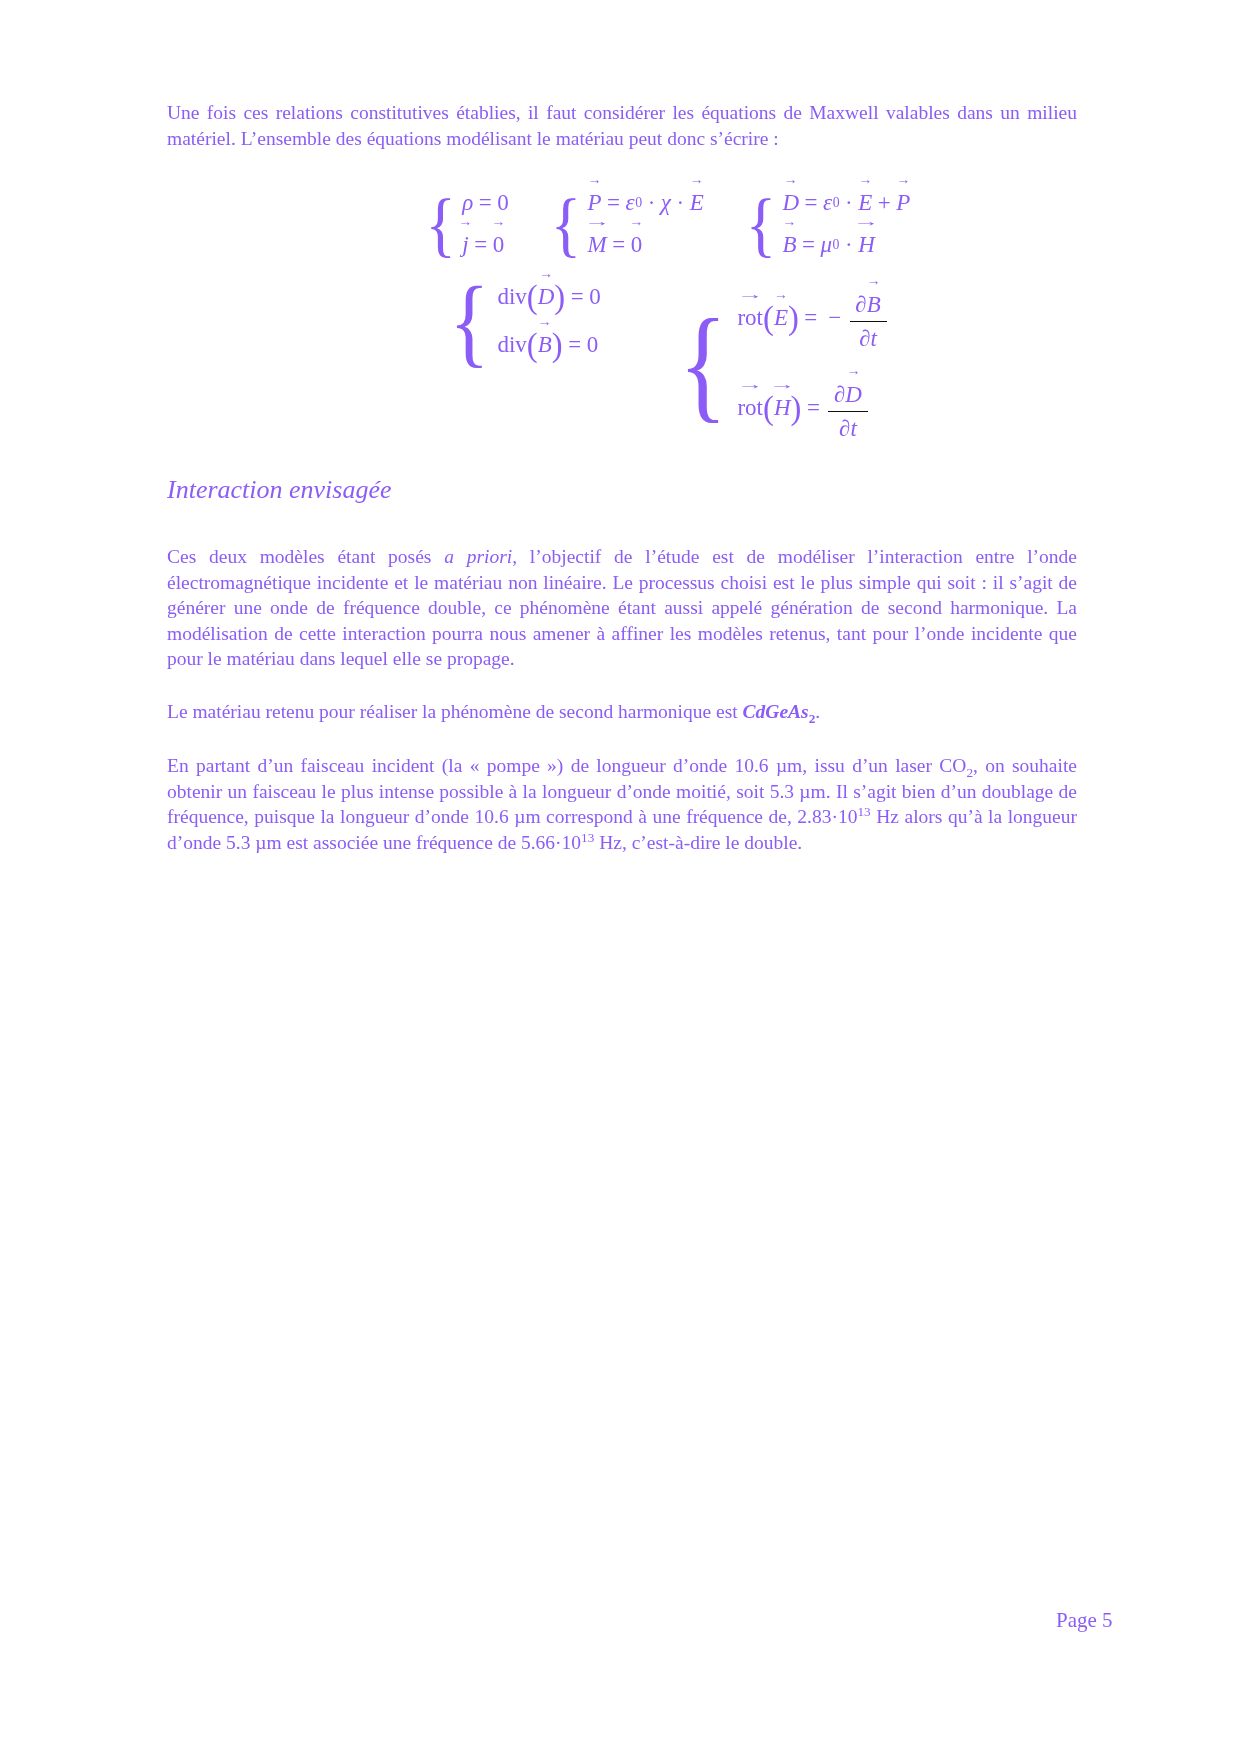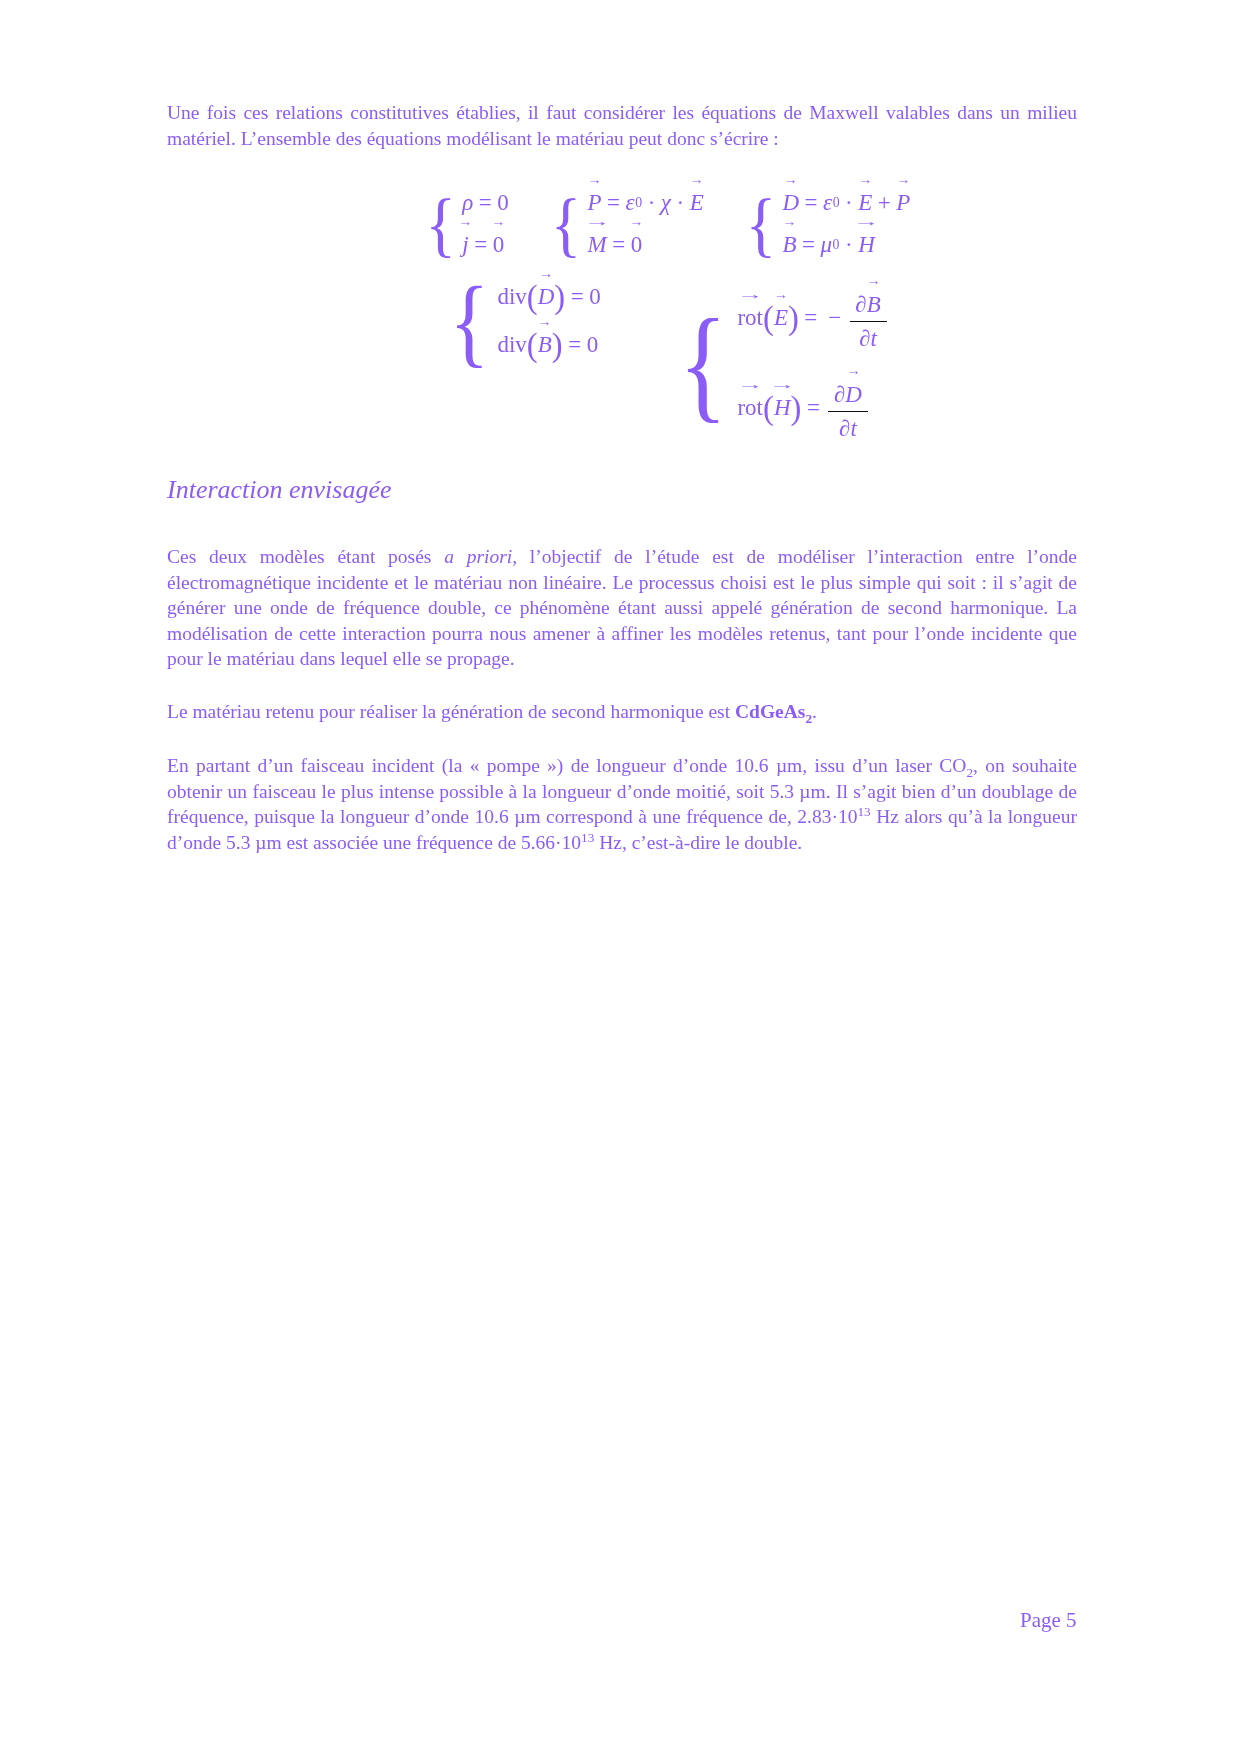--- a/index.html
+++ b/index.html
@@ -79,21 +79,21 @@
     align-items:center;
     vertical-align:middle;
     line-height:1.2;
     margin-left:0.12em;
   }
   .frac .num { border-bottom:1.5px solid #0e0e0e; padding:0.3em 0.25em 0.12em; }
   .frac .den { padding-top:0.10em; }
 
   .footer-page {
     position:absolute;
-    top:1608px; left:1020px;
+    top:1608px; left:1056px;
     font-size:21px;
   }
 </style>
 </head>
 <body>
 
 <div class="page">
 
   <p class="body-text block" style="top:100px;"><span>Une fois ces relations constitutives établies, il faut considérer les équations de Maxwell valables dans un milieu matériel. L’ensemble des équations modélisant le matériau peut donc s’écrire :</span></p>
 
@@ -208,19 +208,19 @@
             </div>
           </div>
         </div>
       </div>
   </div>
 
   <h1 class="section-heading block" style="top:476px;">Interaction envisagée</h1>
 
   <p class="body-text block" style="top:544px;"><span>Ces deux modèles étant posés </span><span style="font-style: italic;">a priori</span><span>, l’objectif de l’étude est de modéliser l’interaction entre l’onde électromagnétique incidente et le matériau non linéaire. Le processus choisi est le plus simple qui soit : il s’agit de générer une onde de fréquence double, ce phénomène étant aussi appelé génération de second harmonique. La modélisation de cette interaction pourra nous amener à affiner les modèles retenus, tant pour l’onde incidente que pour le matériau dans lequel elle se propage.</span></p>
 
-  <p class="body-text block" style="top:699px;"><span>Le matériau retenu pour réaliser la génération de second harmonique est </span><span style="font-weight: bold;">CdGeAs</span><sub style="font-weight: bold;">2</sub><span>.</span></p>
+  <p class="body-text block" style="top:699px;"><span>Le matériau retenu pour réaliser la phénomène de second harmonique est </span><span style="font-weight: bold; font-style: italic;">CdGeAs</span><sub style="font-weight: bold;">2</sub><span>.</span></p>
 
   <p class="body-text block" style="top:753px;"><span>En partant d’un faisceau incident (la « pompe ») de longueur d’onde 10.6 µm, issu d’un laser CO</span><sub>2</sub><span>, on souhaite obtenir un faisceau le plus intense possible à la longueur d’onde moitié, soit 5.3 µm. Il s’agit bien d’un doublage de fréquence, puisque la longueur d’onde 10.6 µm correspond à une fréquence de, 2.83·10</span><sup>13</sup><span> Hz alors qu’à la longueur d’onde 5.3 µm est associée une fréquence de 5.66·10</span><sup>13</sup><span> Hz, c’est-à-dire le double.</span></p>
 
   <div class="footer-page">Page 5</div>
 
 </div>
 
 </body></html>

